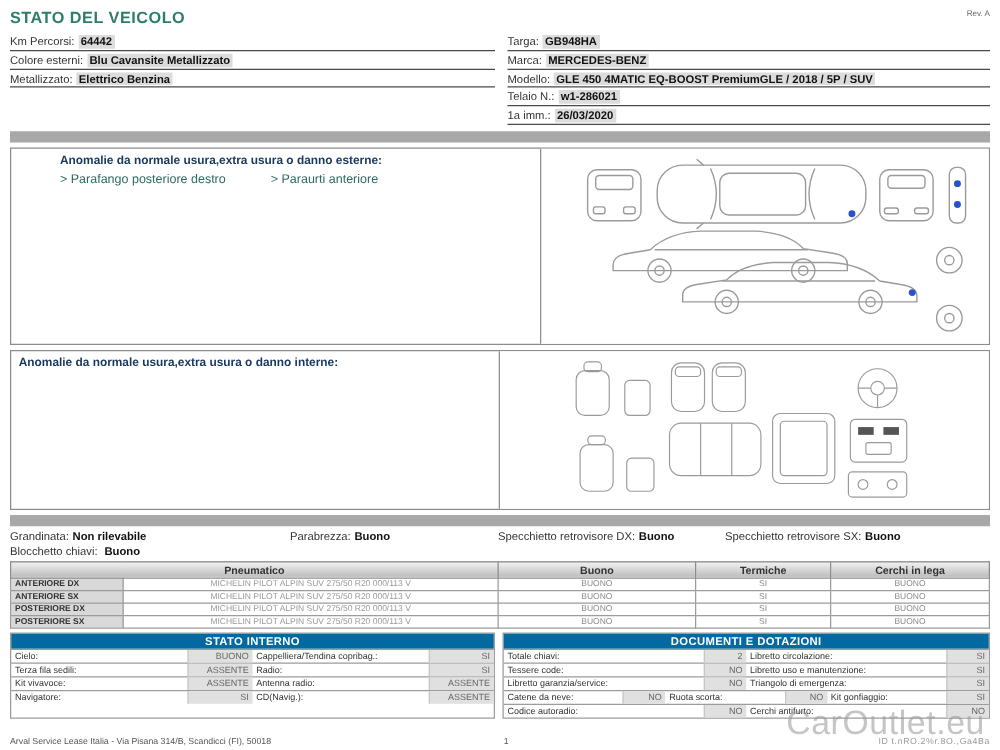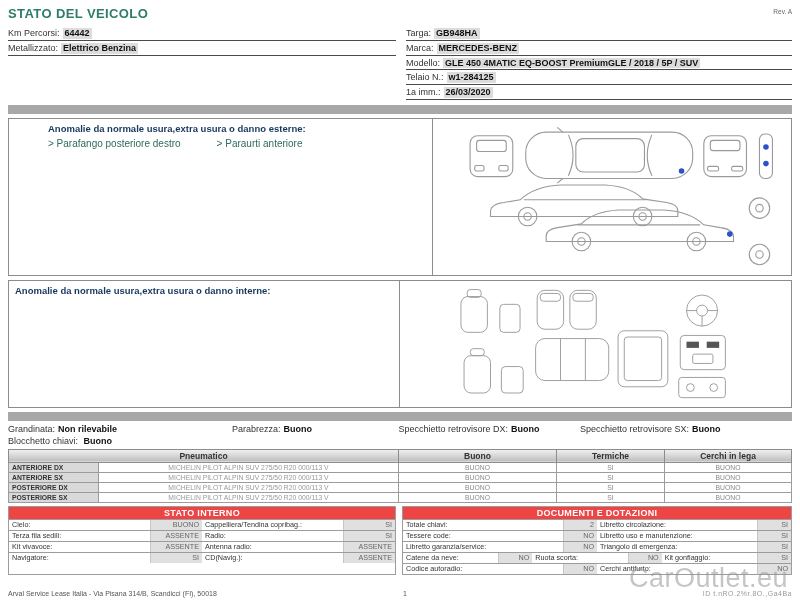--- a/index.html
+++ b/index.html
@@ -53,21 +53,21 @@
   .tyres td { border:1px solid #9c9c9c; font-size:6.8px; padding:0 3px; height:10px; }
   .pos-cell { background:#d9d9d9; font-weight:bold; font-size:7.2px; color:#333; }
   .desc-cell { color:#999; text-align:center; }
   .val-cell { color:#8a8a8a; text-align:center; }
 
   
   .bottom { display:flex; gap:6px; margin-top:3px; }
   .btable { border:1px solid #9c9c9c; background:#fff; }
   .btable.left { width:388px; }
   .btable.right { flex:1; }
-  .btable-header { background:#ef4444; color:#fff; font-weight:bold; font-size:9px;
+  .btable-header { background:#0369a1; color:#fff; font-weight:bold; font-size:9px;
     text-align:center; padding:1px 0; letter-spacing:.3px; }
   .brow { display:flex; border-top:1px solid #9c9c9c; font-size:7.2px; line-height:10px; }
   .brow .lbl { flex:1; padding:0 3px; color:#333; white-space:nowrap; overflow:hidden; }
   .brow .val { width:52px; background:#e0e0e0; color:#666; text-align:right;
     padding:0 3px; border-left:1px solid #c6c6c6; }
   .btable.right .brow .val { width:34px; }
 
   
   .footer { position:absolute; left:8px; right:8px; bottom:3px; display:flex;
     font-size:7px; color:#555; align-items:flex-end; }
@@ -87,40 +87,44 @@
     <div class="rev">Rev. A</div>
   </div>
 
   <div class="info">
     <div class="info-col">
       <div class="info-row">
         <span class="info-label">Km Percorsi:</span>
         <span class="info-value">64442</span>
       </div>
       <div class="info-row">
+        <span class="info-label">Colore esterni:</span>
+        <span class="info-value">Blu Cavansite Metallizzato</span>
+      </div>
+      <div class="info-row">
         <span class="info-label">Metallizzato:</span>
         <span class="info-value">Elettrico Benzina</span>
       </div>
     </div>
     <div class="info-col">
       <div class="info-row">
         <span class="info-label">Targa:</span>
         <span class="info-value">GB948HA</span>
       </div>
       <div class="info-row">
         <span class="info-label">Marca:</span>
         <span class="info-value">MERCEDES-BENZ</span>
       </div>
       <div class="info-row">
         <span class="info-label">Modello:</span>
         <span class="info-value" style="max-width:330px;">GLE 450 4MATIC EQ-BOOST PremiumGLE / 2018 / 5P / SUV</span>
       </div>
       <div class="info-row">
         <span class="info-label">Telaio N.:</span>
-        <span class="info-value">w1-284125</span>
+        <span class="info-value">w1-286021</span>
       </div>
       <div class="info-row">
         <span class="info-label">1a imm.:</span>
         <span class="info-value">26/03/2020</span>
       </div>
     </div>
   </div>
 
   <div class="bar"></div>
 

